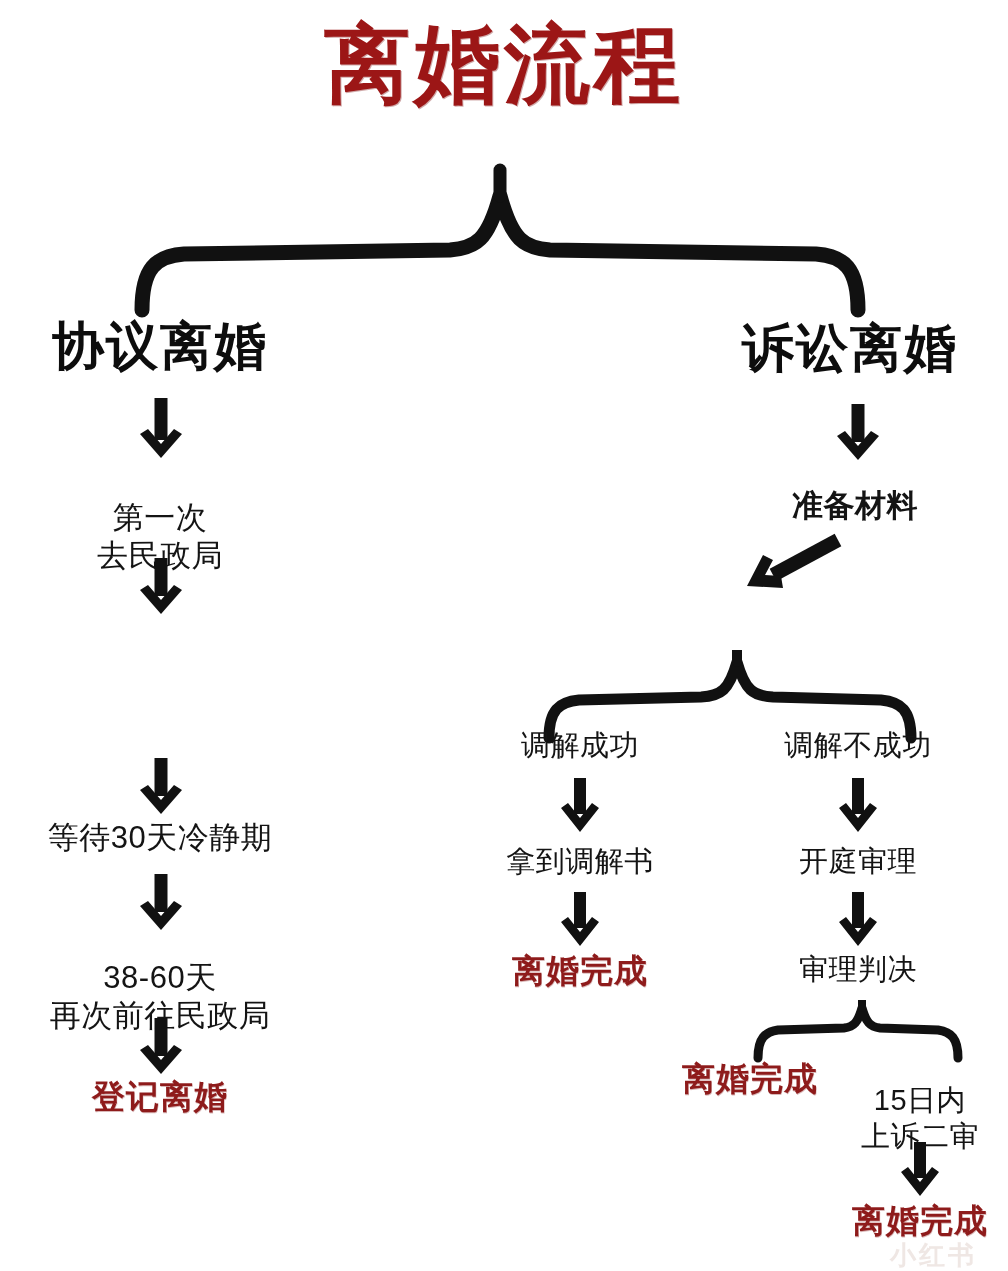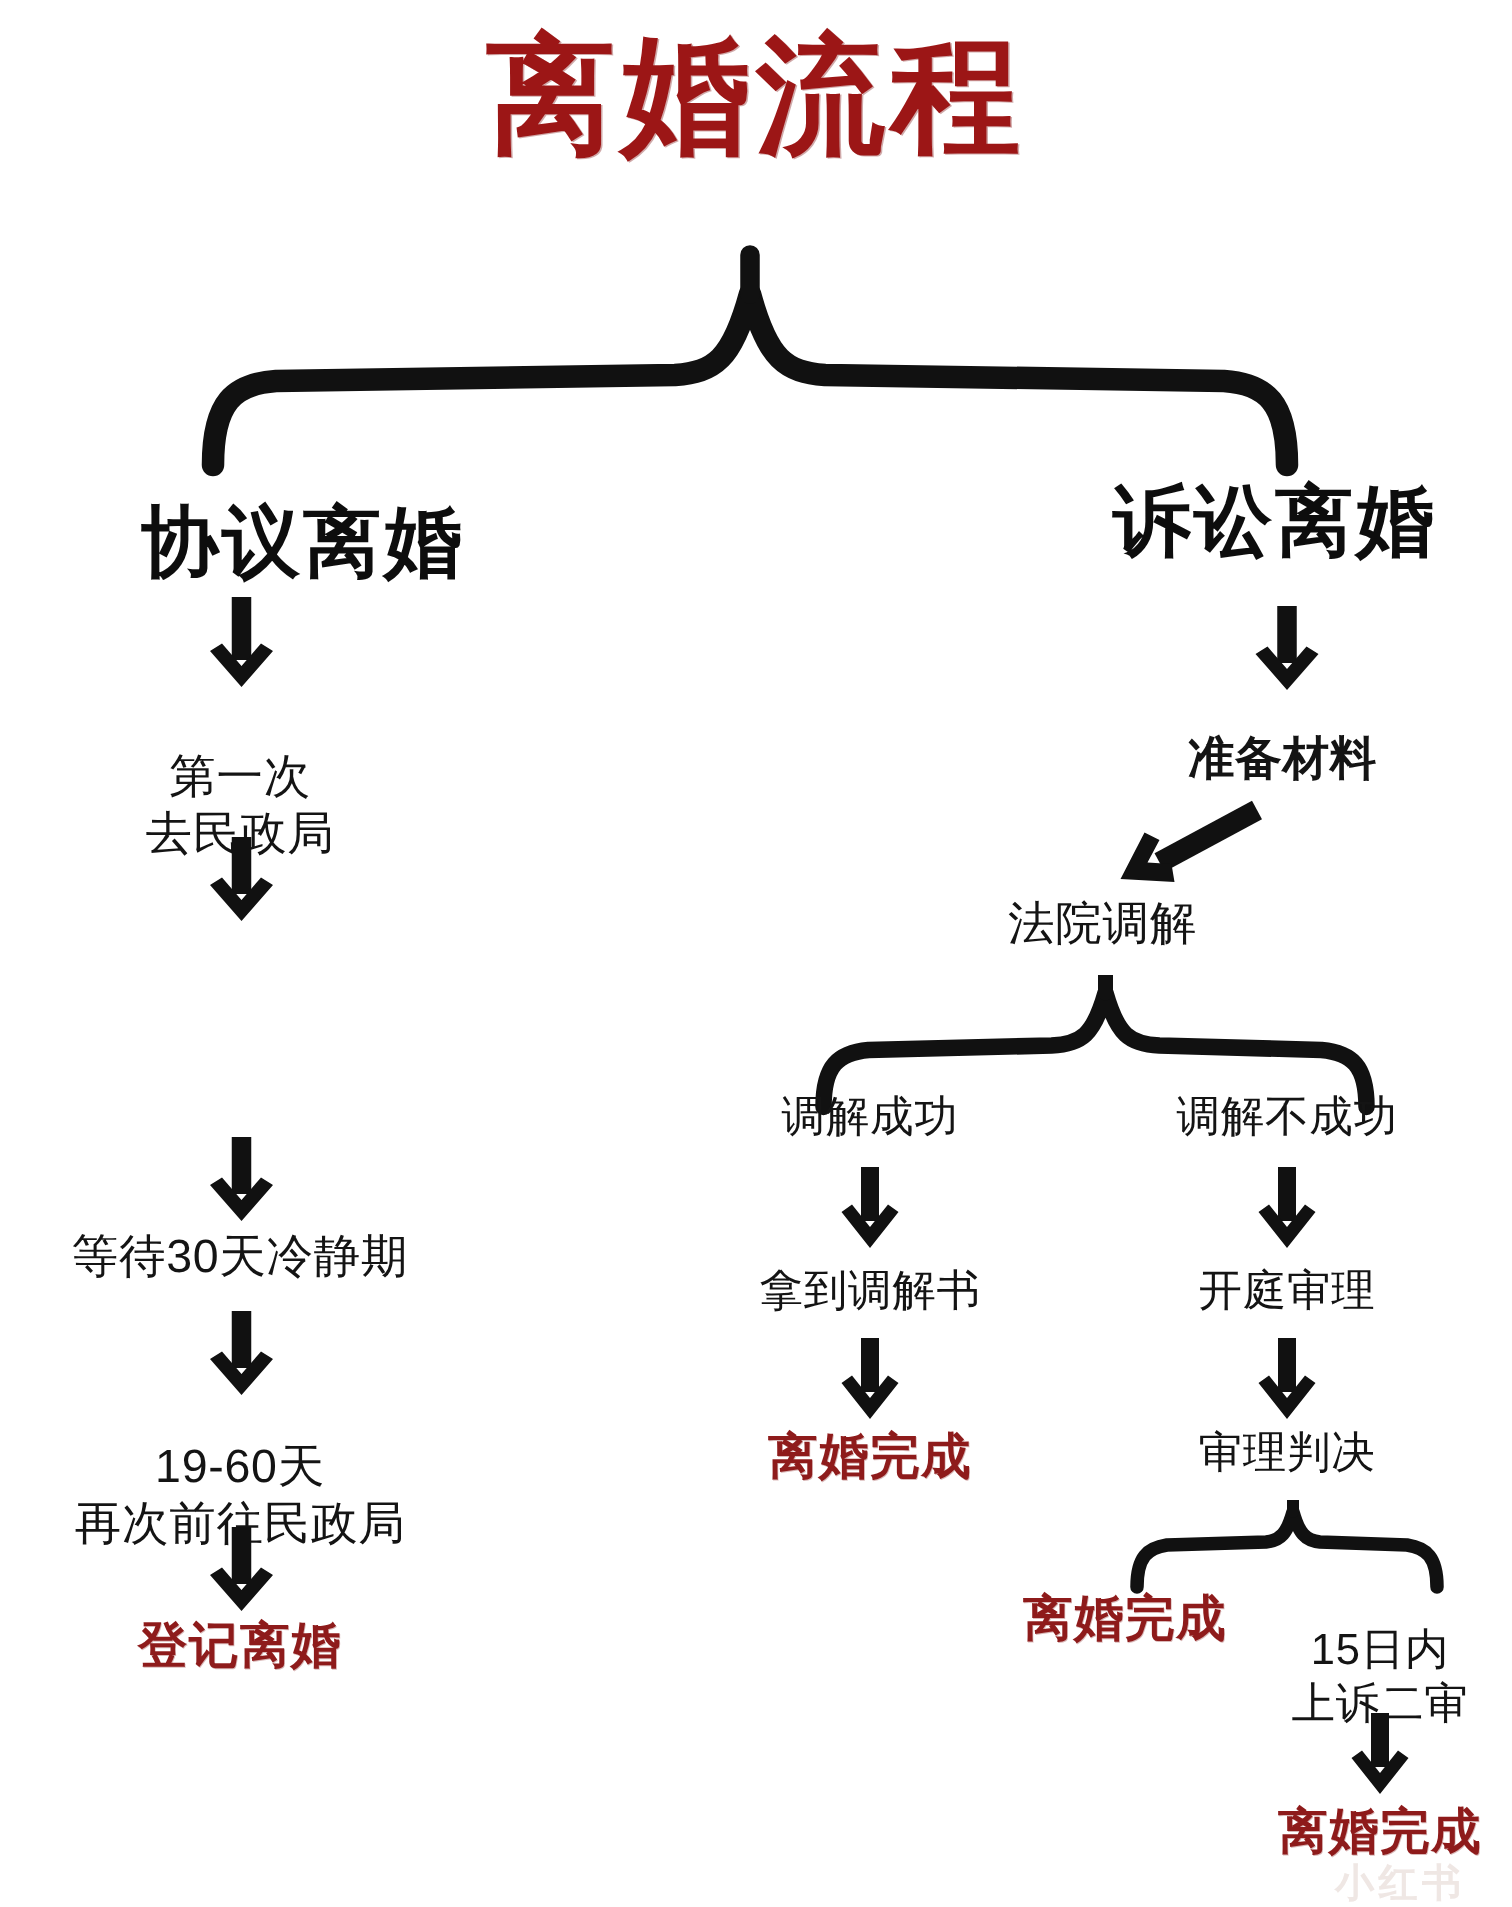--- a/index.html
+++ b/index.html
@@ -83,21 +83,21 @@
     <path d="M 22 160
              C 22 118, 36 106, 64 104
              L 330 100
              C 356 98, 368 90, 380 46
              C 392 90, 404 98, 430 100
              L 696 104
              C 724 106, 738 118, 738 160" fill="none" stroke="#111111" stroke-width="15" stroke-linecap="round" stroke-linejoin="round"></path>
     <path d="M 380 46 L 380 20" fill="none" stroke="#111111" stroke-width="13" stroke-linecap="round"></path>
   </svg>
 
-  <div class="node branch-head" style="left:0; top:332px; width:320px;padding-left:42px;">协议离婚</div>
+  <div class="node branch-head" style="left:0; top:316px; width:320px;">协议离婚</div>
 
   <svg class="arrow" style="left:135px; top:396px;" width="52" height="66" viewBox="0 0 52 66">
     <path d="M 26 2 L 26 44" stroke="#111111" stroke-width="13" stroke-linecap="butt"></path>
     <path d="M 5 38 L 26 62 L 47 38 L 39 33 L 26 48 L 13 33 Z" fill="#111111"></path>
   </svg>
 
   <div class="node step multiline" style="left:10px; top:468px; width:300px;">第一次
 去民政局</div>
 
   <svg class="arrow" style="left:135px; top:556px;" width="52" height="62" viewBox="0 0 52 62">
@@ -111,21 +111,21 @@
     <path d="M 5 34 L 26 58 L 47 34 L 39 29 L 26 44 L 13 29 Z" fill="#111111"></path>
   </svg>
 
   <div class="node step" style="left:5px; top:820px; width:310px;">等待30天冷静期</div>
 
   <svg class="arrow" style="left:135px; top:872px;" width="52" height="62" viewBox="0 0 52 62">
     <path d="M 26 2 L 26 40" stroke="#111111" stroke-width="13" stroke-linecap="butt"></path>
     <path d="M 5 34 L 26 58 L 47 34 L 39 29 L 26 44 L 13 29 Z" fill="#111111"></path>
   </svg>
 
-  <div class="node step multiline" style="left:0px; top:928px; width:320px;">19-60天
+  <div class="node step multiline" style="left:0px; top:928px; width:320px;">38-60天
 再次前往民政局</div>
 
   <svg class="arrow" style="left:135px; top:1016px;" width="52" height="62" viewBox="0 0 52 62">
     <path d="M 26 2 L 26 40" stroke="#111111" stroke-width="13" stroke-linecap="butt"></path>
     <path d="M 5 34 L 26 58 L 47 34 L 39 29 L 26 44 L 13 29 Z" fill="#111111"></path>
   </svg>
 
   <div class="node terminal" style="left:10px; top:1078px; width:300px;">登记离婚</div>
 
   <div class="node branch-head" style="left:700px; top:318px; width:300px;">诉讼离婚</div>
@@ -135,21 +135,20 @@
     <path d="M 5 34 L 26 58 L 47 34 L 39 29 L 26 44 L 13 29 Z" fill="#111111"></path>
   </svg>
 
   <div class="node step" style="left:710px; top:488px; width:290px;font-weight:bold;">准备材料</div>
 
   <svg class="diag-arrow" style="left:735px; top:530px;" width="120" height="70" viewBox="0 0 120 70">
     <path d="M 103 10 L 38 45" stroke="#111111" stroke-width="14" stroke-linecap="butt"></path>
     <path d="M 12 56 L 48 58 L 46 46 L 30 45 L 38 30 L 28 25 Z" fill="#111111"></path>
   </svg>
 
-  <div class="node step" style="left:590px; top:598px; width:290px;">法院调解</div>
 
   <svg class="brace" style="left:535px; top:650px;" width="390" height="100" viewBox="0 0 390 100">
     <path d="M 14 88
              C 14 60, 24 52, 44 50
              L 166 47
              C 186 46, 194 40, 202 12
              C 210 40, 218 46, 238 47
              L 346 50
              C 366 52, 376 60, 376 88" fill="none" stroke="#111111" stroke-width="11" stroke-linecap="round" stroke-linejoin="round"></path>
     <path d="M 202 12 L 202 0" fill="none" stroke="#111111" stroke-width="10" stroke-linecap="round"></path>

